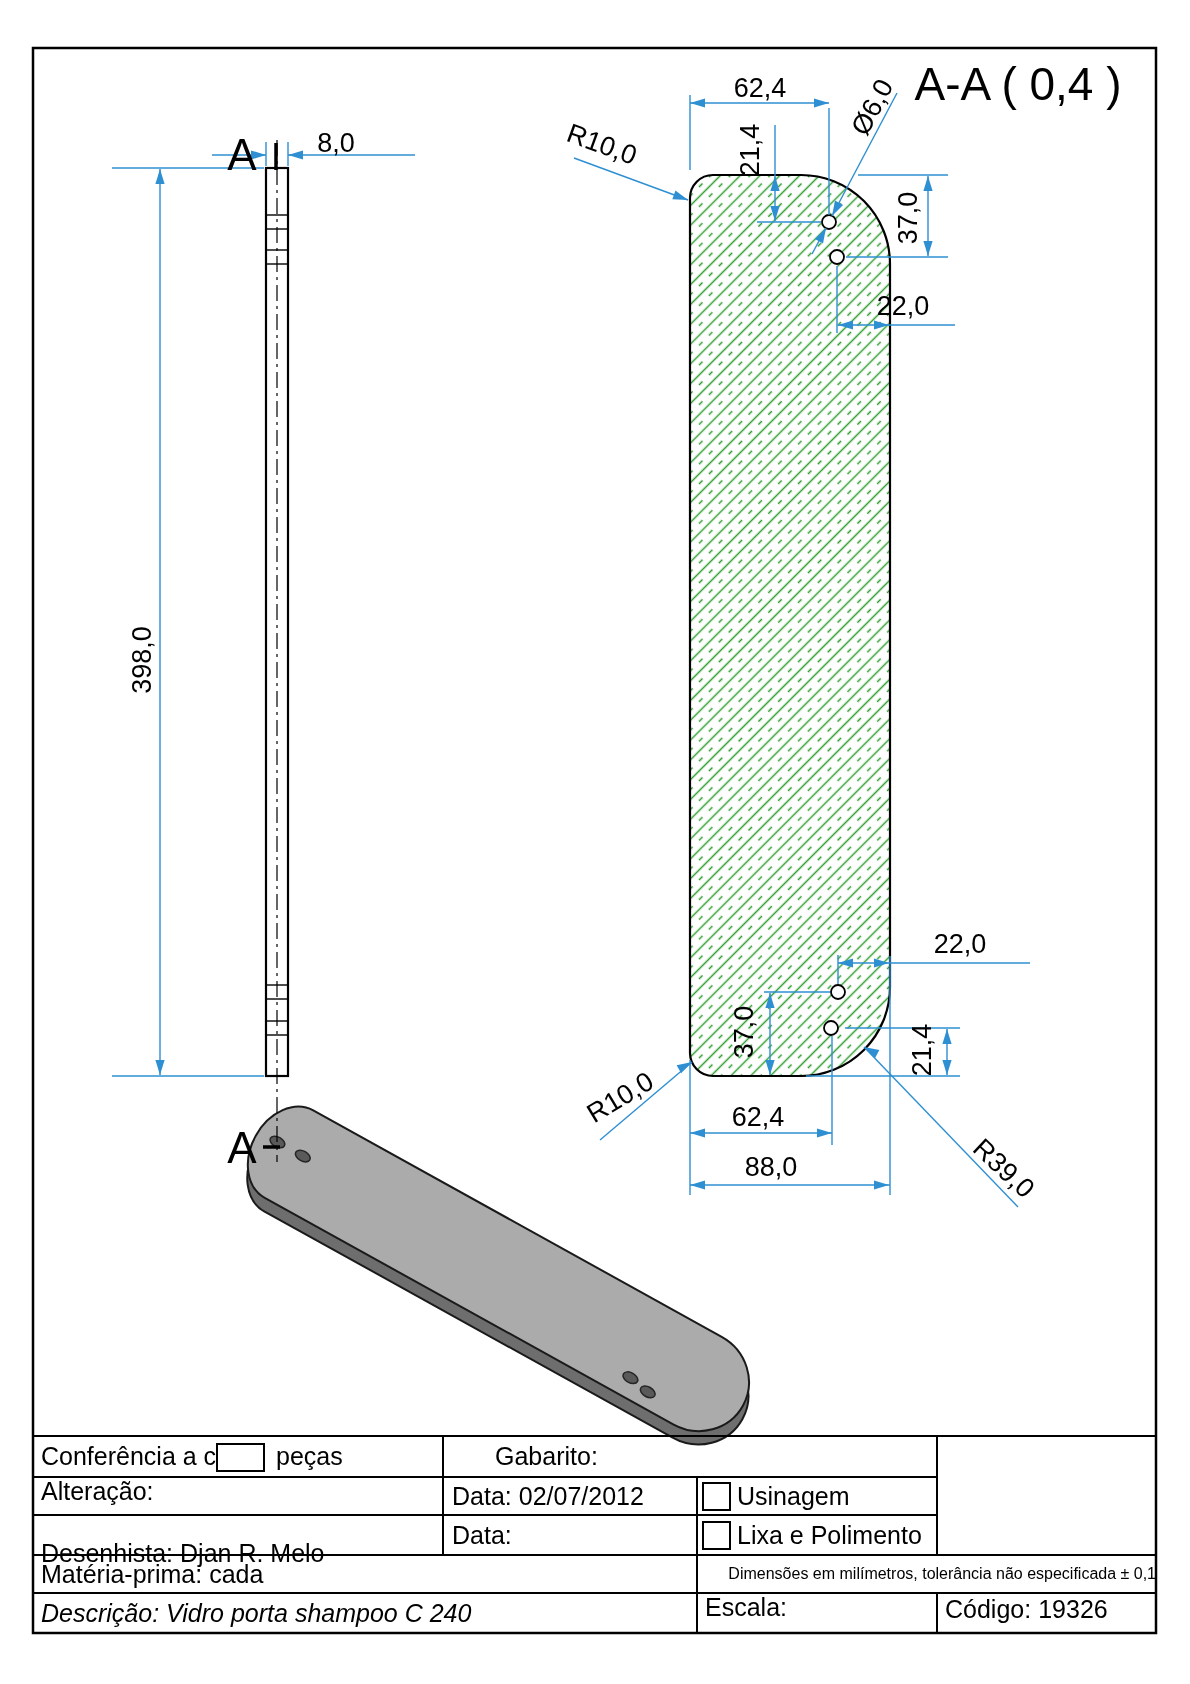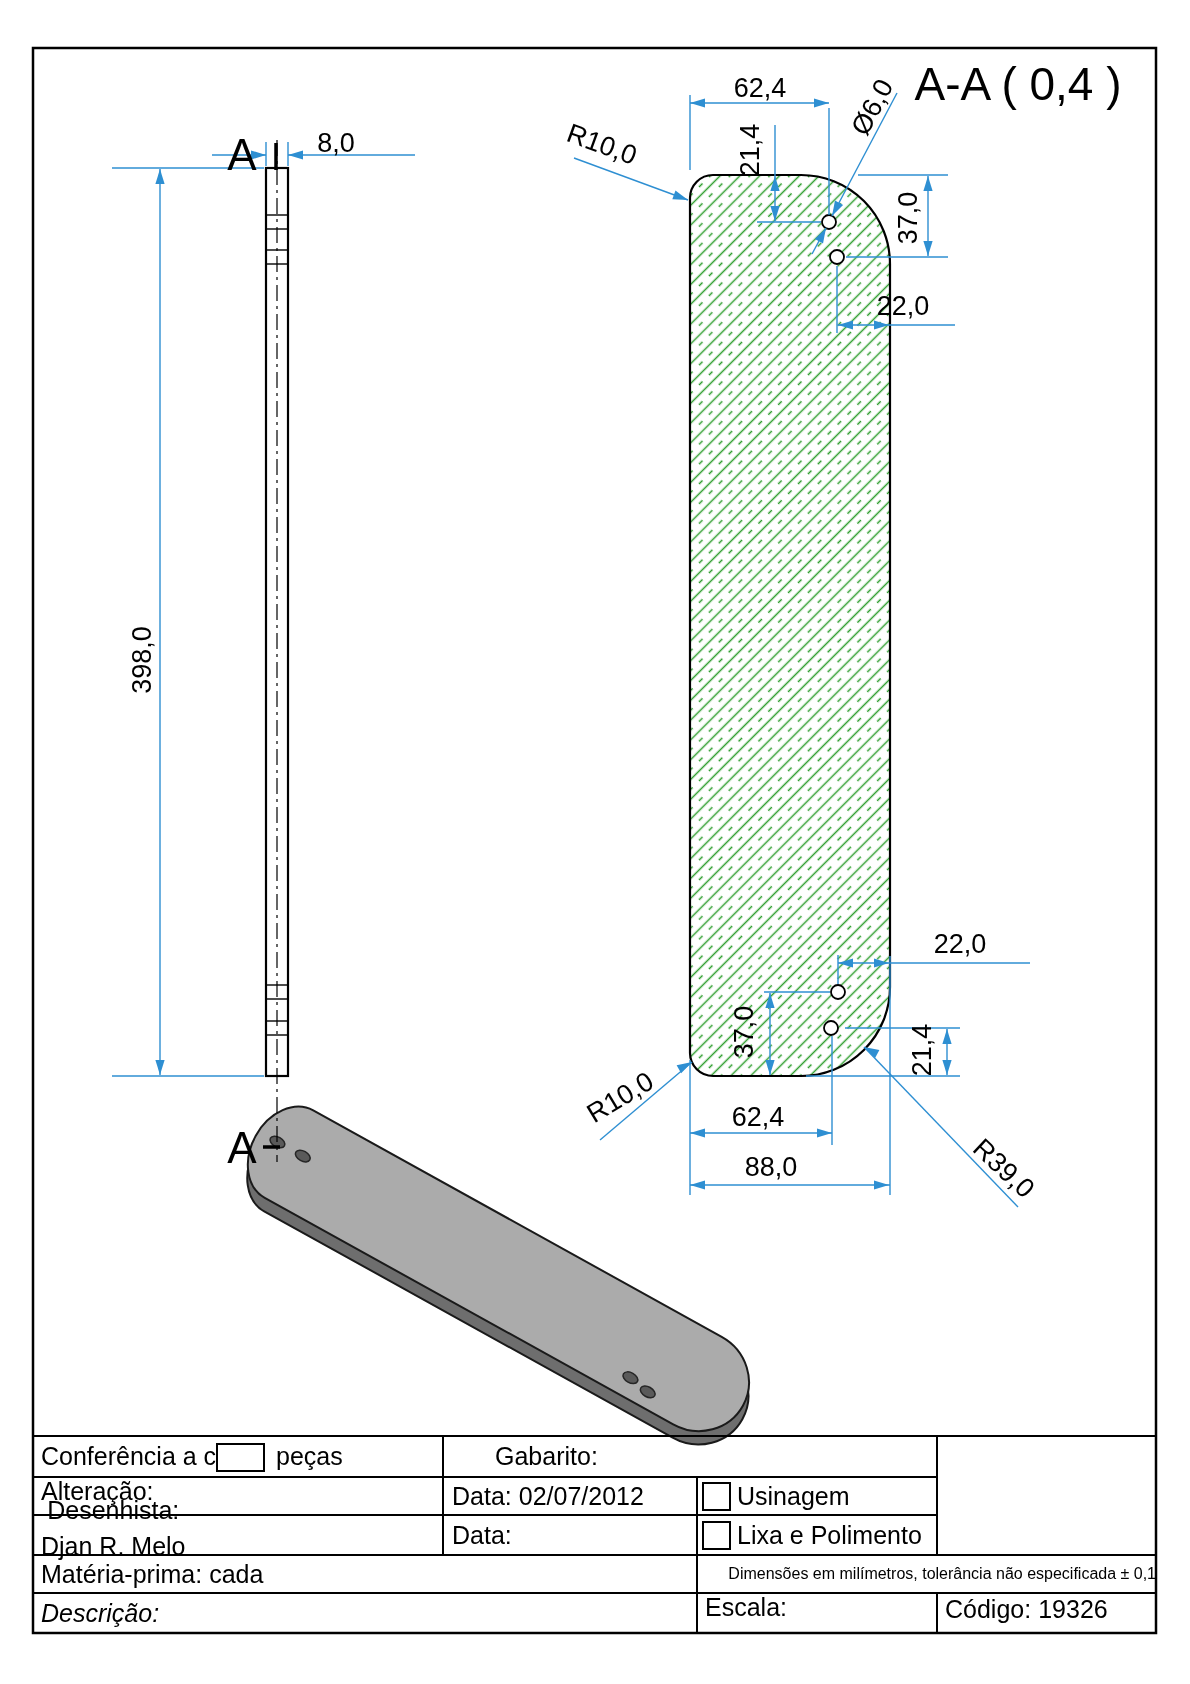--- a/index.html
+++ b/index.html
@@ -196,21 +196,21 @@
     <span>Conferência a cada</span>
   </div>
   <div class="cbox" style="left:216px; top:1443px; width:45px; height:25px;"></div>
   <div class="tb-text" style="left:276px; top:1436px; height:41px;">
     <span>peças</span>
   </div>
   <div class="tb-text" style="left:452px; top:1436px; height:41px;margin-left:43px;">
     <span>Gabarito:</span>
   </div>
 
-  <div class="tb-text" style="left:41px; top:1496px; height:38px;flex-direction:column;">
+  <div class="tb-text" style="left:41px; top:1534px; height:38px;">
     <span>Desenhista:</span>
     <span>Djan R. Melo</span>
   </div>
   <div class="tb-text" style="left:452px; top:1477px; height:38px;">
     <span>Data:</span>
     <span>02/07/2012</span>
   </div>
   <div class="cbox" style="left:702px; top:1482px; width:25px; height:25px;"></div>
   <div class="tb-text" style="left:737px; top:1477px; height:38px;">
     <span>Usinagem</span>
@@ -228,20 +228,21 @@
   </div>
 
   <div class="tb-text" style="left:41px; top:1555px; height:38px;">
     <span>Matéria-prima:</span>
     <span>cada</span>
   </div>
   <div class="tb-note" style="left:697px; top:1555px; width:459px; line-height:38px;">Dimensões em milímetros, tolerância não especificada ± 0,1</div>
 
   <div class="tb-text" style="left:41px; top:1593px; height:40px;font-style:italic;">
     <span>Descrição:</span>
+    <span>Vidro porta shampoo C 240</span>
   </div>
   <div class="tb-text" style="left:705px; top:1593px; height:28px;">
     <span>Escala:</span>
   </div>
   <div class="tb-text" style="left:945px; top:1593px; height:32px;">
     <span>Código:</span>
     <span>19326</span>
   </div>
 </div>
 

